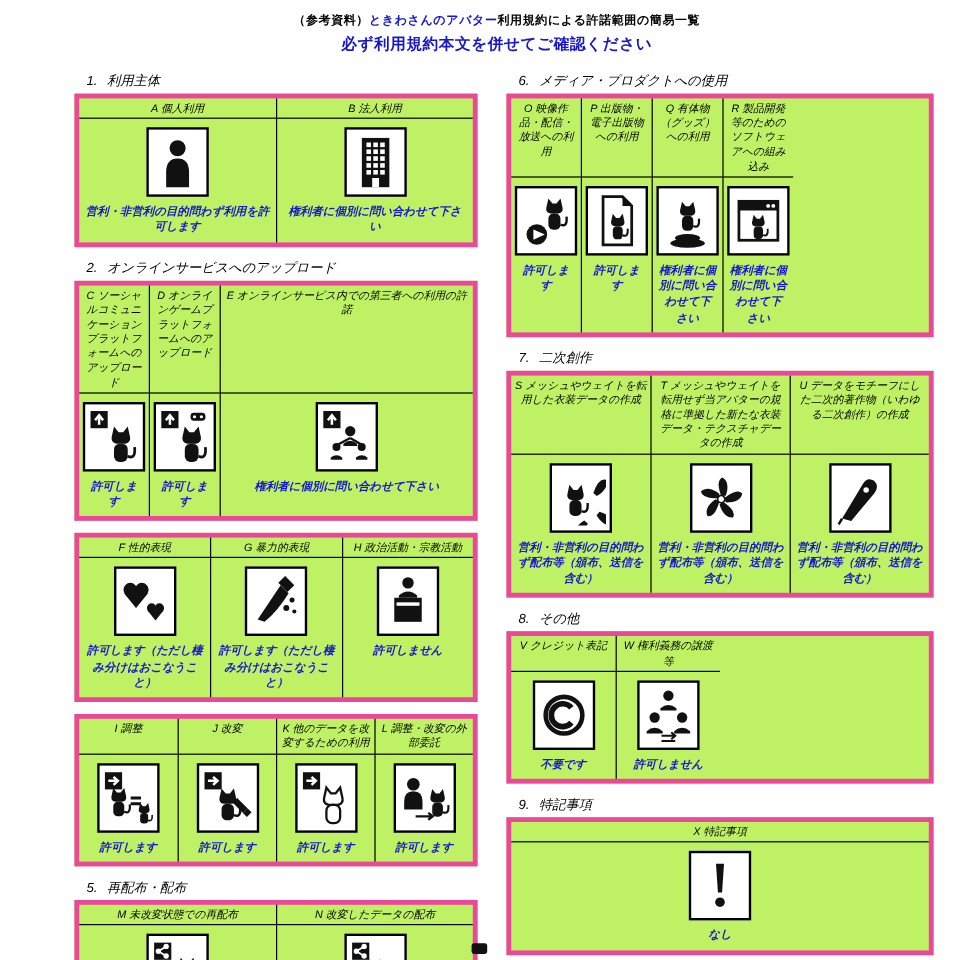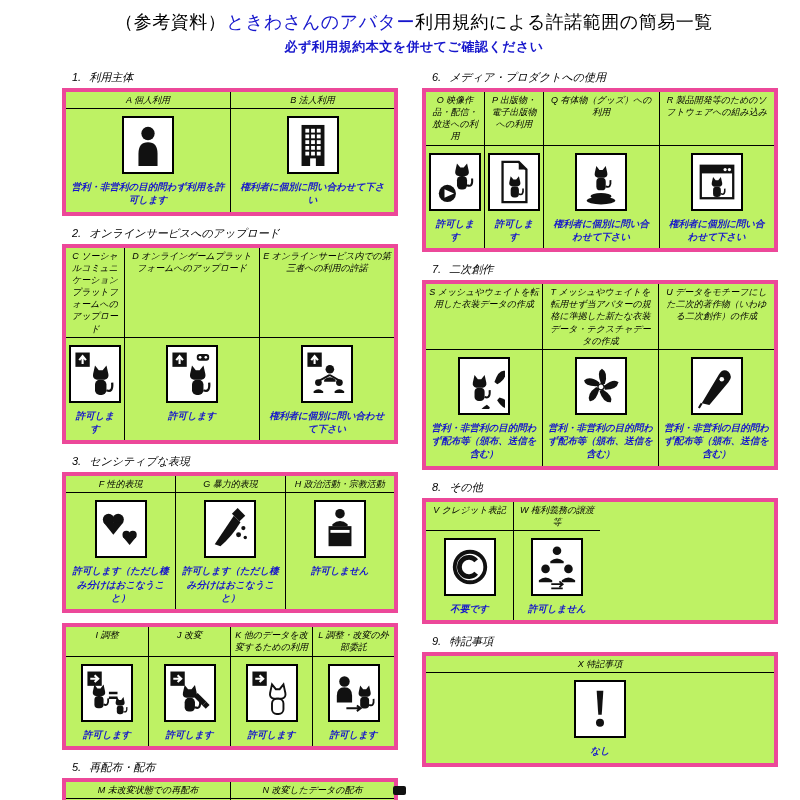--- a/index.html
+++ b/index.html
@@ -7,21 +7,21 @@
     --ink:#000;
   }
   *{box-sizing:border-box;}
   html,body{margin:0;padding:0;}
   body{
     width:800px;height:800px;background:#fff;color:var(--ink);
     font-family:"Liberation Sans","DejaVu Sans",sans-serif;
     position:relative;overflow:hidden;
   }
   .page{padding:10px 34px 0 62px;}
-  .title-line1{text-align:center;font-weight:normal;font-size:18px;letter-spacing:.5px;}
+  .title-line1{text-align:center;font-weight:bold;font-size:10px;letter-spacing:.5px;}
   .title-line1 .blue{color:var(--blue);}
   .title-line2{text-align:center;font-weight:bold;font-size:13px;color:var(--blue);margin-top:4px;letter-spacing:.5px;}
   .columns{display:flex;gap:24px;margin-top:14px;align-items:flex-start;}
   .col-left{width:336px;flex:none;}
   .col-right{width:356px;flex:none;}
   .section{margin-bottom:10px;font-style:italic;}
   .section-heading{font-size:11px;margin:0 0 3px 10px;color:var(--ink);}
   .sec-num{margin-right:8px;}
   .perm-table{
     display:grid;grid-template-rows:auto 1fr;grid-auto-flow:column;
@@ -95,21 +95,21 @@
                     <rect x="19" y="38" width="6" height="8"></rect>
                   </g>
                 </svg>
               </div>
               <div class="cell-status">権利者に個別に問い合わせて下さい</div>
             </div>
           </div>
         </div>
         <div class="section">
           <div class="section-heading"><span class="sec-num">2.</span><span class="sec-title">オンラインサービスへのアップロード</span></div>
-          <div class="perm-table" style="grid-template-columns: repeat(1, 1fr);">
+          <div class="perm-table" style="grid-template-columns: repeat(2, 1fr);">
             <div class="cell-header">C ソーシャルコミュニケーションプラットフォームへのアップロード</div>
             <div class="cell-body">
               <div class="icon-frame">
                 <svg viewBox="0 0 44 48">
                   <g fill="#111">
                     <rect x="1.5" y="1.5" width="15" height="15"></rect>
                     <path d="M9 13.5 V6.5 M5.5 9.5 L9 5.2 L12.5 9.5" stroke="#fff" stroke-width="2.2" fill="none"></path>
                     <g transform="translate(6,11)">
                       <path d="M14 13 L16 4 L20 9 H24 L28 4 L30 13 Q31 18 26 19 H18 Q13 18 14 13 Z"></path>
                       <rect x="16" y="19" width="12" height="16" rx="5"></rect>
@@ -155,21 +155,20 @@
                     <path d="M30 42 q5 -4 10 0 v2 h-10z"></path>
                     <path d="M25 25 L14 31 M25 25 L35 31" stroke="#111" stroke-width="2" fill="none"></path>
                   </g>
                 </svg>
               </div>
               <div class="cell-status">権利者に個別に問い合わせて下さい</div>
             </div>
           </div>
         </div>
         <div class="section">
-          <div class="section-heading"><span class="sec-num">3.</span><span class="sec-title">センシティブな表現</span></div>
           <div class="perm-table" style="grid-template-columns: repeat(3, 1fr);">
             <div class="cell-header">F 性的表現</div>
             <div class="cell-body">
               <div class="icon-frame">
                 <svg viewBox="0 0 44 48">
                   <g fill="#111">
                     <g transform="translate(14,17)">
                       <circle cx="-5" cy="-3" r="6"></circle>
                       <circle cx="5" cy="-3" r="6"></circle>
                       <path d="M-10.5 0 L0 13 L10.5 0 Z"></path>
@@ -347,21 +346,21 @@
                   </g>
                 </svg>
               </div>
             </div>
           </div>
         </div>
       </div>
     <div class="col-right">
         <div class="section">
           <div class="section-heading"><span class="sec-num">6.</span><span class="sec-title">メディア・プロダクトへの使用</span></div>
-          <div class="perm-table" style="grid-template-columns: repeat(2, 1fr);">
+          <div class="perm-table" style="grid-template-columns: repeat(6, 1fr);">
             <div class="cell-header">O 映像作品・配信・放送への利用</div>
             <div class="cell-body">
               <div class="icon-frame">
                 <svg viewBox="0 0 44 48">
                   <g fill="#111">
                     <g transform="translate(10,1) scale(0.88)">
                       <path d="M14 13 L16 4 L20 9 H24 L28 4 L30 13 Q31 18 26 19 H18 Q13 18 14 13 Z"></path>
                       <rect x="16" y="19" width="12" height="16" rx="5"></rect>
                       <path d="M28 30 q7 3 6 -8" stroke="#111" stroke-width="2.4" fill="none"></path>
                     </g>

